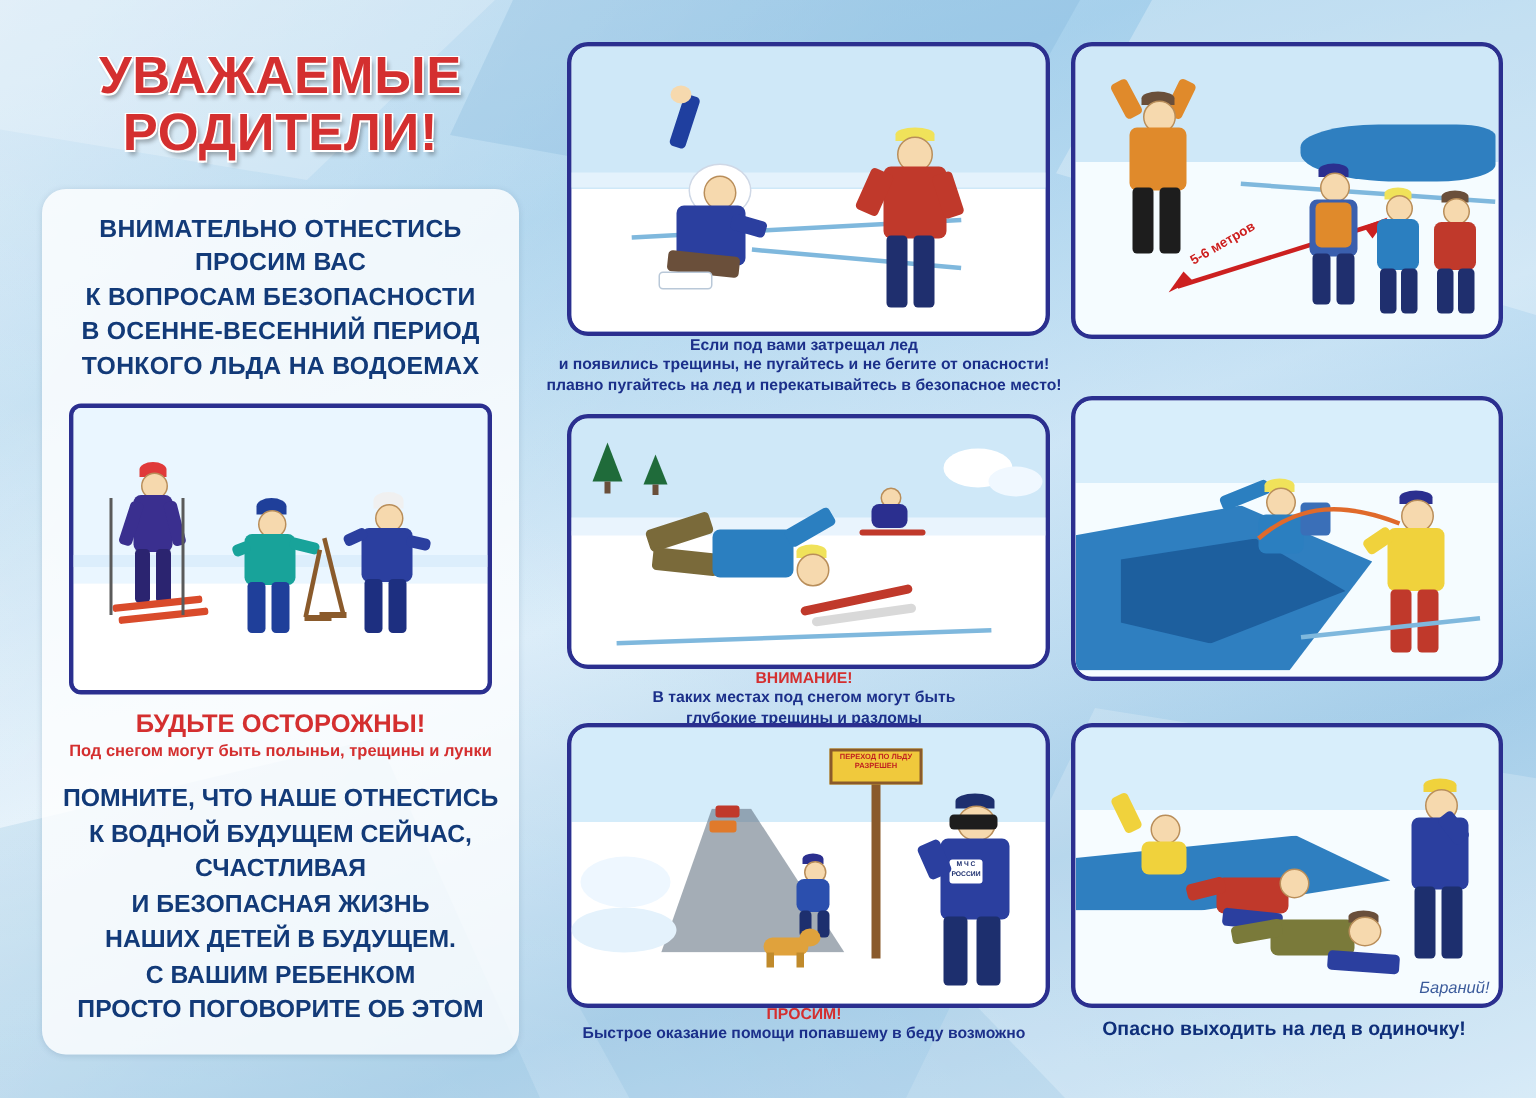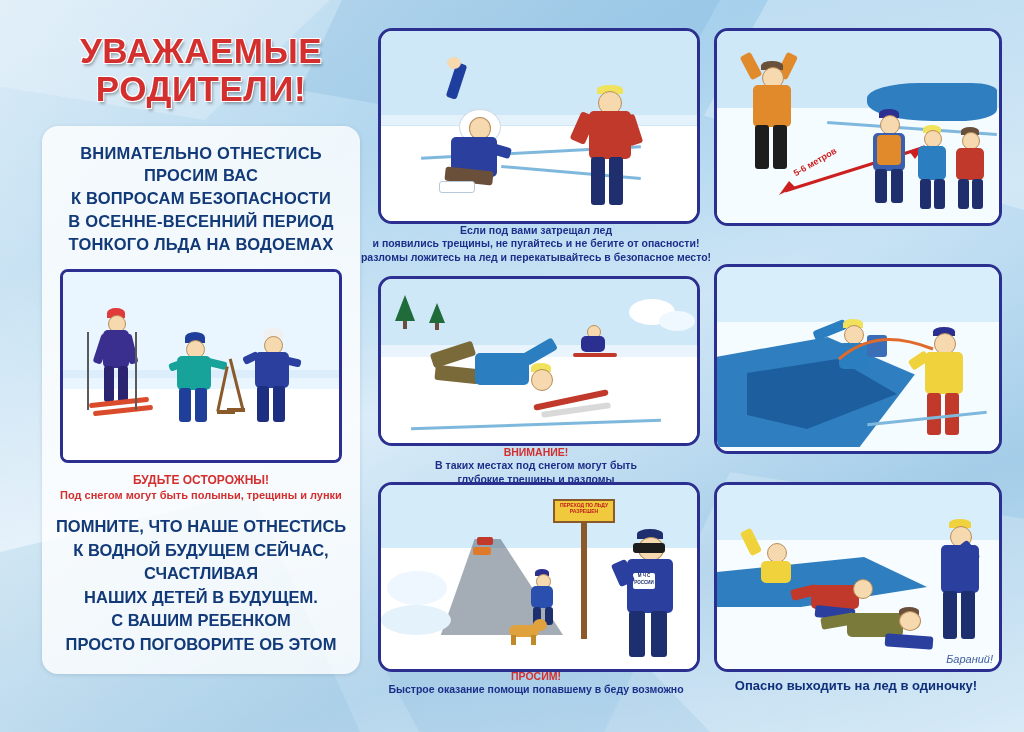--- a/index.html
+++ b/index.html
@@ -32,21 +32,21 @@
   .f1 { left: 0; top: 0; width: 330px; height: 120px; clip-path: polygon(0 0, 100% 0, 62% 100%, 0 72%); }
   .f2 { left: 300px; top: 0; width: 420px; height: 150px; clip-path: polygon(10% 0, 100% 0, 80% 100%, 0 60%); background: rgba(120,175,215,0.25); }
   .f3 { right: 0; top: 0; width: 320px; height: 210px; clip-path: polygon(20% 0, 100% 0, 100% 100%, 0 55%); background: rgba(255,255,255,0.28); }
   .f4 { left: 0; bottom: 0; width: 360px; height: 240px; clip-path: polygon(0 25%, 70% 0, 100% 100%, 0 100%); background: rgba(130,185,220,0.22); }
   .f5 { right: 0; bottom: 0; width: 420px; height: 260px; clip-path: polygon(30% 0, 100% 18%, 100% 100%, 0 100%); background: rgba(255,255,255,0.2); }
   .f6 { left: 380px; bottom: 0; width: 330px; height: 120px; clip-path: polygon(0 40%, 65% 0, 100% 100%, 12% 100%); background: rgba(120,175,215,0.18); }
 
   
   .left-col {
     position: absolute;
-    left: 42px;
+    left: 28px;
     top: 22px;
     width: 318px;
   }
   .headline {
     text-align: center;
     color: #d42f2f;
     font-weight: bold;
     font-size: 35px;
     line-height: 1.08;
     letter-spacing: 0.5px;
@@ -85,21 +85,21 @@
     border-radius: 8px;
     overflow: hidden;
     position: relative;
     background: #dff0fb;
   }
   .caution-title {
     margin-top: 10px;
     text-align: center;
     color: #d42f2f;
     font-weight: bold;
-    font-size: 12px;
+    font-size: 17px;
   }
   .caution-sub {
     margin-top: 2px;
     text-align: center;
     color: #d42f2f;
     font-weight: bold;
     font-size: 11px;
   }
   .closing {
     margin-top: 14px;
@@ -250,20 +250,21 @@
         </div>
       </div>
 
       <div class="caution-title">БУДЬТЕ ОСТОРОЖНЫ!</div>
       <div class="caution-sub">Под снегом могут быть полыньи, трещины и лунки</div>
 
       <div class="closing">
         <div>ПОМНИТЕ, ЧТО НАШЕ ОТНЕСТИСЬ</div>
         <div>К ВОДНОЙ БУДУЩЕМ СЕЙЧАС,</div>
         <div>СЧАСТЛИВАЯ</div>
+        <div>И БЕЗОПАСНАЯ ЖИЗНЬ</div>
         <div>НАШИХ ДЕТЕЙ В БУДУЩЕМ.</div>
         <div>С ВАШИМ РЕБЕНКОМ</div>
         <div>ПРОСТО ПОГОВОРИТЕ ОБ ЭТОМ</div>
       </div>
     </div>
   </div>
 
   <div class="panel" style="left:378px; top:28px; width:316px; height:190px;">
     <div class="sky" style="height:50%; background:#cfe8f8;"></div>
     <div class="ice" style="height:50%; background:#ffffff;"></div>
@@ -288,21 +289,21 @@
       <div class="body" style="left:18px; top:26px; width:42px; height:48px; background:#c0392b;"></div>
       <div class="limb" style="left:4px; top:28px; width:16px; height:30px; background:#c0392b; transform:rotate(24deg);"></div>
       <div class="limb" style="left:54px; top:30px; width:14px; height:30px; background:#c0392b; transform:rotate(-18deg);"></div>
       <div class="limb" style="left:20px; top:72px; width:14px; height:48px; background:#1f2f6e;"></div>
       <div class="limb" style="left:38px; top:72px; width:14px; height:48px; background:#1f2f6e;"></div>
     </div>
   </div>
   <div class="cap" style="left:350px; top:224px; width:372px;">
     <div>Если под вами затрещал лед</div>
     <div>и появились трещины, не пугайтесь и не бегите от опасности!</div>
-    <div>разломы ложитесь на лед и перекатывайтесь в безопасное место!</div>
+    <div>плавно пугайтесь на лед и перекатывайтесь в безопасное место!</div>
   </div>
 
   <div class="panel" style="left:714px; top:28px; width:282px; height:192px;">
     <div class="sky" style="height:40%; background:#cfe8f8;"></div>
     <div class="ice" style="height:60%; background:#f5fcff;"></div>
     <div class="water" style="left:150px; top:52px; width:130px; height:38px; background:#2f7fc0; border-radius:40% 20% 30% 50%;"></div>
     <div class="crack" style="left:110px; top:96px; width:170px; height:3px; transform:rotate(4deg);"></div>
 
     <div class="fig" style="left:20px; top:22px; width:80px; height:120px;">
       <div class="limb" style="left:8px; top:0; width:12px; height:26px; background:#e08a2b; transform:rotate(-28deg);"></div>

